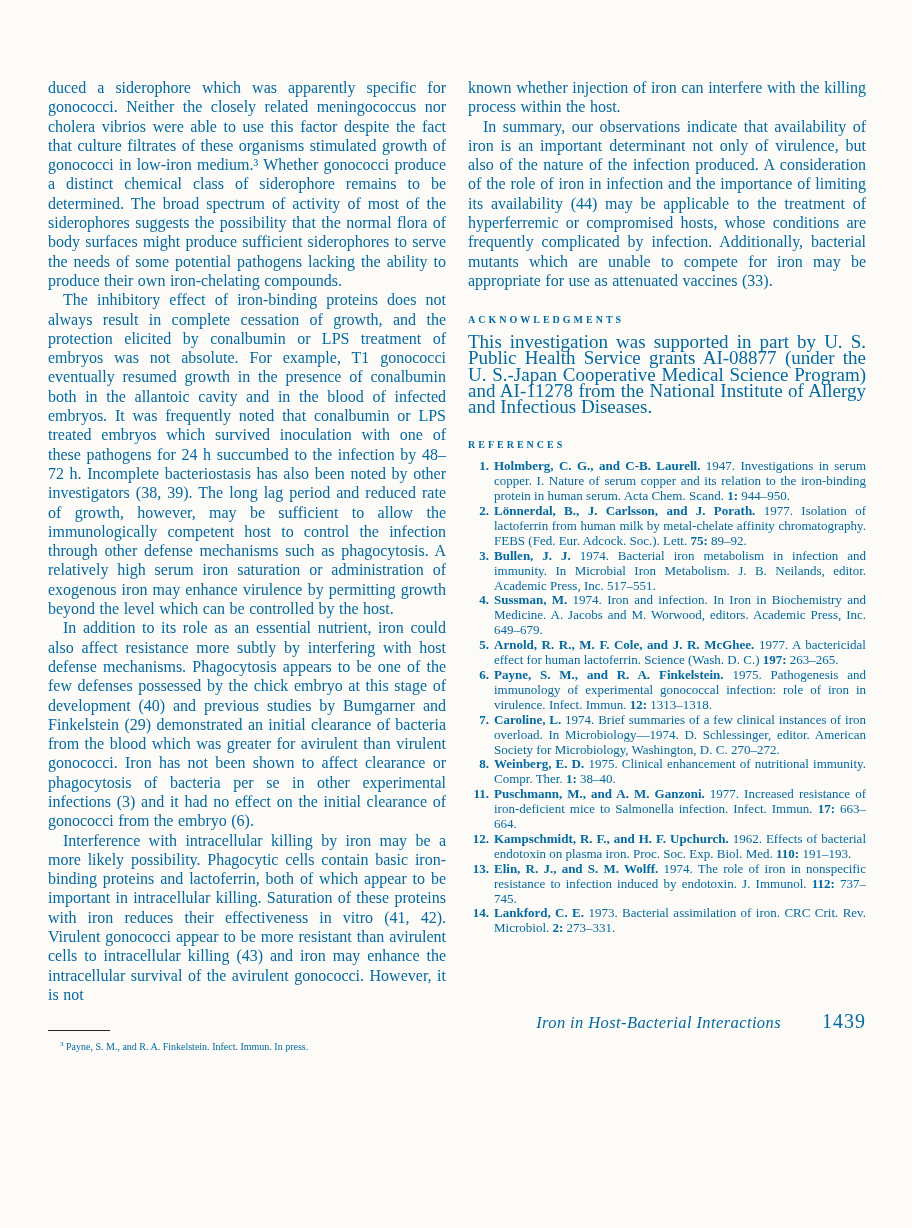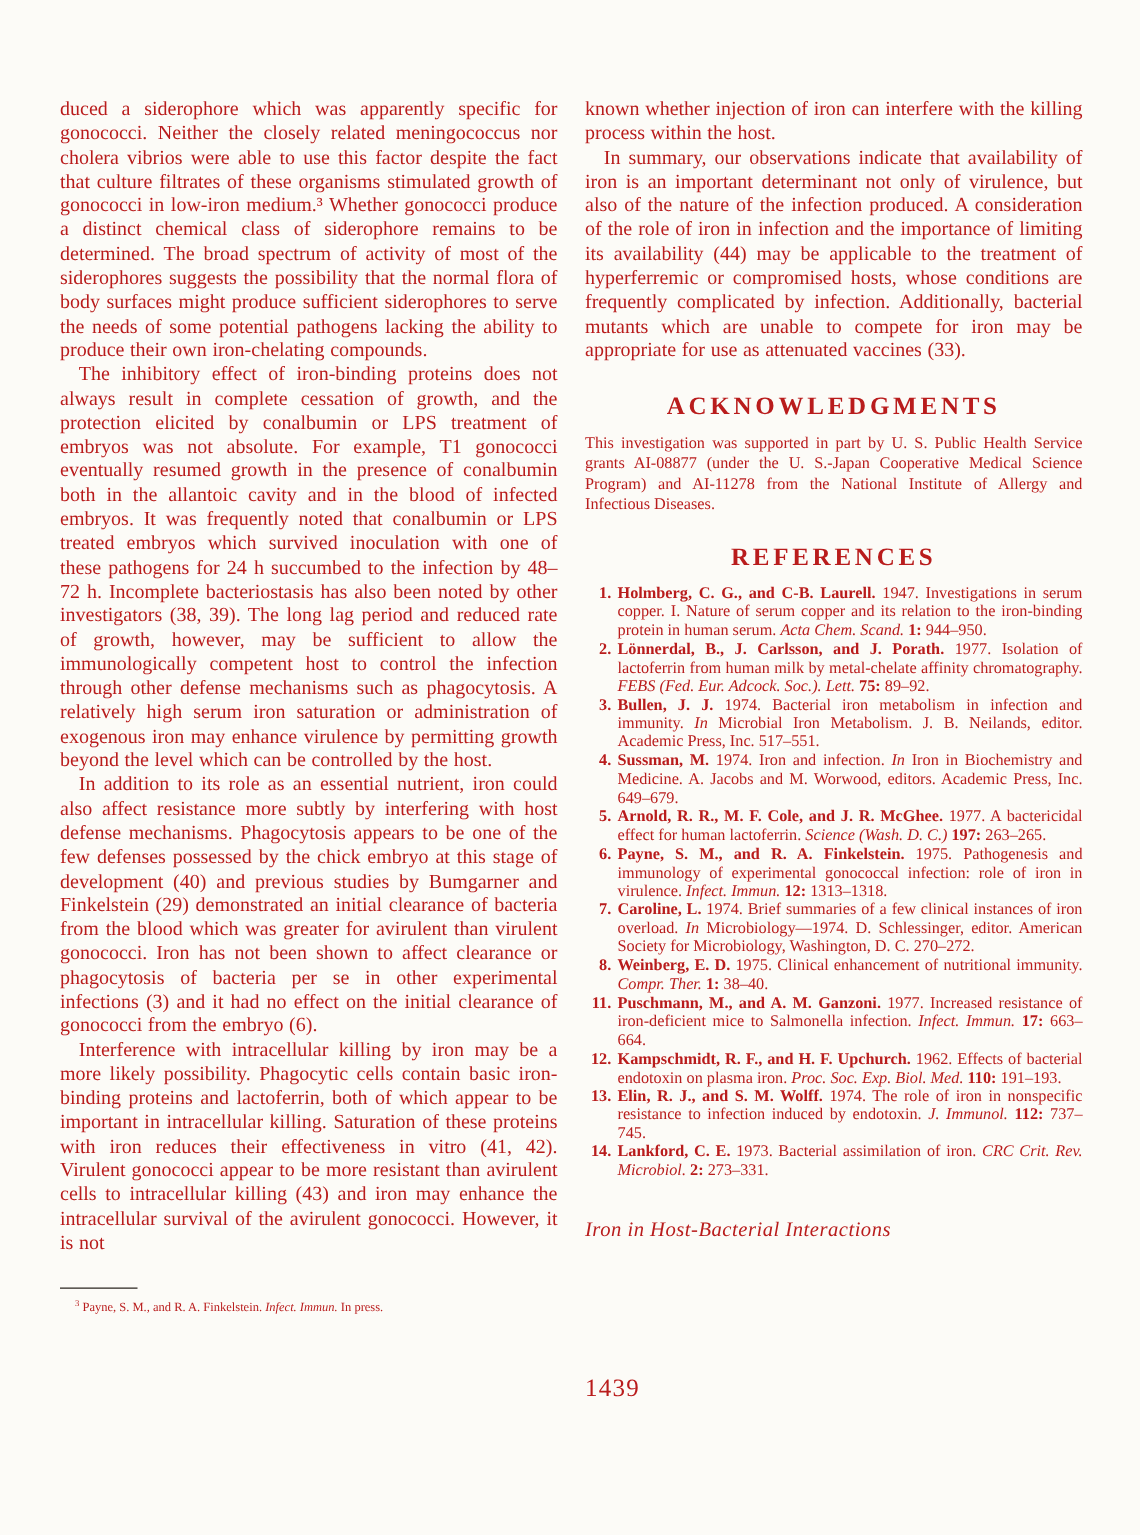--- a/index.html
+++ b/index.html
@@ -2,21 +2,21 @@
 <html><head>
 <meta charset="utf-8">
 <style>
   html, body { margin: 0; padding: 0; background: #e8e6e0; }
   .page {
     position: relative;
     width: 912px;
     height: 1228px;
     margin: 0 auto;
     background: #fcfbf7;
-    color: #b91c1c;
+    color: #0369a1;
     font-family: "Liberation Serif", "DejaVu Serif", serif;
     box-sizing: border-box;
     padding: 78px 46px 0 48px;
     overflow: hidden;
   }
   .cols { display: flex; gap: 22px; }
   .col { width: 398px; flex: 0 0 398px; }
 
   
   .body-text p.para {
@@ -39,30 +39,30 @@
     margin: 0;
     font-size: 10px;
     line-height: 17px;
     text-align: justify;
     text-indent: 12px;
   }
 
   
   .sec-heading {
     margin: 24px 0 9px 0;
-    text-align: center;
-    font-size: 20px;
+    text-align: left;
+    font-size: 10px;
     font-weight: bold;
     letter-spacing: 3px;
   }
 
   
   .ack-text {
     margin: 0;
-    font-size: 13px;
+    font-size: 19px;
     line-height: 16.2px;
     text-align: justify;
   }
 
   
   .refs p.ref {
     margin: 0;
     font-size: 13px;
     line-height: 14.9px;
     text-align: justify;
@@ -70,32 +70,31 @@
     text-indent: -26px;
   }
   .refs .ref-num {
     display: inline-block;
     width: 21px;
     margin-right: 5px;
     text-align: right;
     text-indent: 0;
     font-weight: bold;
   }
-  .it  { font-style: italic; }
+  .it  { }
   .bd  { font-weight: bold; }
   .sup { vertical-align: super; font-size: 70%; line-height: 0; }
 
   
   .page-footer {
     margin-top: 30px;
     display: flex;
     justify-content: flex-end;
     align-items: baseline;
-    gap: 62px;
-    flex-direction: column;
+    gap: 41px;
   }
   .running-title { font-style: italic; font-size: 16.5px; letter-spacing: 0.4px; }
   .page-num { font-size: 20px; letter-spacing: 1px; margin-top: 44px; }
 </style>
 </head>
 <body>
 
 <div class="page">
   <div class="cols">
 

